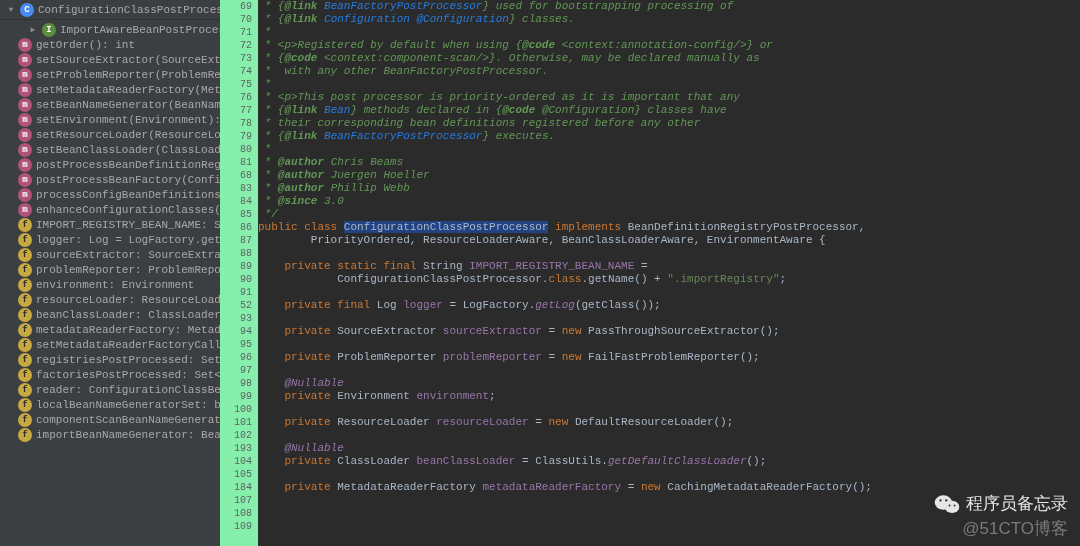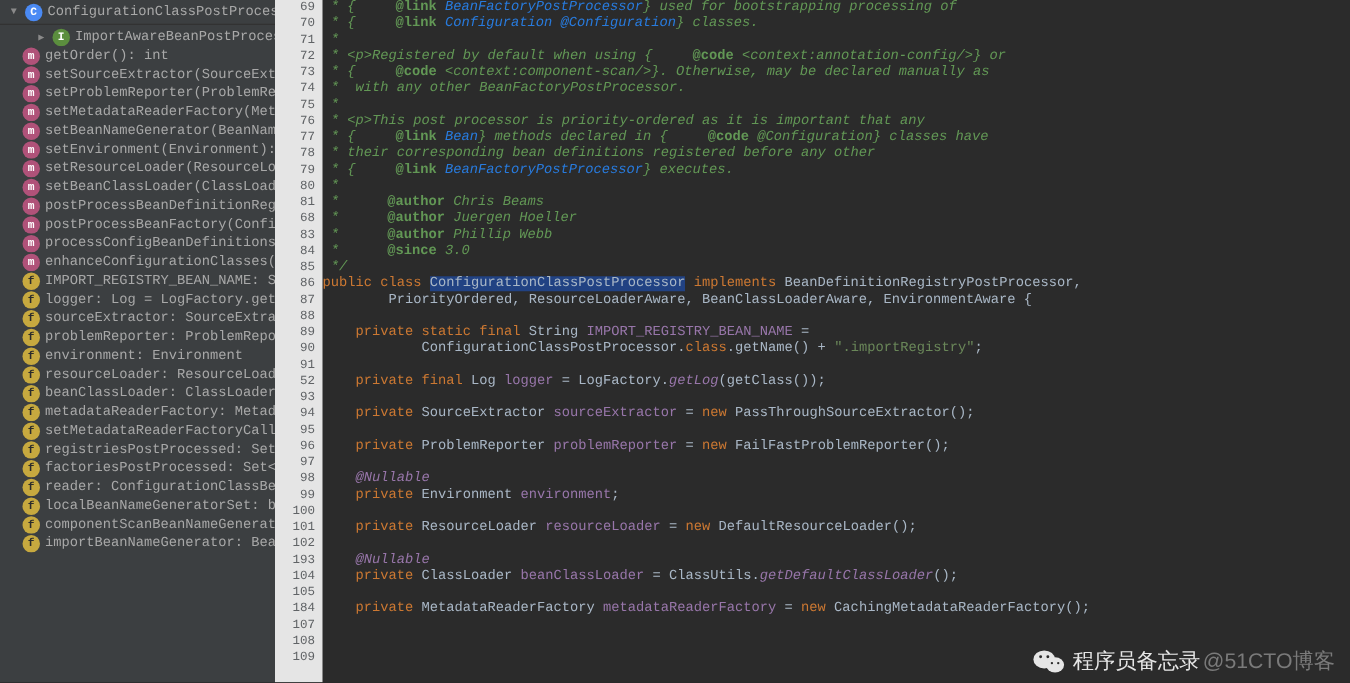--- a/index.html
+++ b/index.html
@@ -10,34 +10,34 @@
 .icon{display:inline-flex;align-items:center;justify-content:center;width:14px;height:14px;font-size:10px;flex:none;}
 .triangle-down{color:#8a8a8a;font-size:8px;margin-right:2px;}
 .triangle-right{color:#8a8a8a;font-size:8px;margin-right:2px;}
 .circ-c{width:14px;height:14px;border-radius:7px;background:#4a8af4;color:#fff;font-size:9px;line-height:14px;text-align:center;font-weight:bold;margin-right:4px;flex:none;}
 .circ-m{width:14px;height:14px;border-radius:7px;background:#b05279;color:#fff;font-size:9px;line-height:14px;text-align:center;font-weight:bold;margin-right:4px;flex:none;}
 .circ-f{width:14px;height:14px;border-radius:7px;background:#c7a93f;color:#2b2b2b;font-size:9px;line-height:14px;text-align:center;font-weight:bold;margin-right:4px;flex:none;}
 .side-list{padding:2px 0;}
 .side-item{display:flex;align-items:center;height:15px;padding-left:18px;white-space:nowrap;overflow:hidden;cursor:pointer;}
 .side-item.indent{padding-left:26px;}
 .ed{flex:1;display:flex;background:#2b2b2b;height:100%;overflow:hidden;position:relative;}
-.gut{width:38px;background:#e5e5e5;color:#606366;font-size:10px;text-align:right;padding-right:6px;user-select:none;flex:none;}
+.gut{width:38px;background:#86efac;color:#606366;font-size:10px;text-align:right;padding-right:6px;user-select:none;flex:none;}
 .code{flex:1;color:#a9b7c6;font-size:11px;line-height:13px;white-space:pre;overflow:hidden;position:relative;}
 .ln{height:13px;}
 .gln{height:13px;line-height:13px;}
 .c-comm{color:#629755;font-style:italic;}
-.c-taglink{color:#629755;font-weight:bold;margin-left:32px;}
+.c-taglink{color:#629755;font-style:italic;font-weight:bold;}
 .c-ref{color:#287bde;font-style:italic;}
 .c-kw{color:#cc7832;}
 .c-fld{color:#9876aa;}
 .c-str{color:#6a8759;}
 .c-stat{color:#9876aa;font-style:italic;}
 .c-const{color:#9876aa;}
 .hl{background:#214283;}
-.watermark{position:absolute;right:12px;bottom:6px;display:flex;flex-direction:row;align-items:flex-end;gap:2px;pointer-events:none;}
+.watermark{position:absolute;right:12px;bottom:6px;display:flex;flex-direction:column;align-items:flex-end;gap:2px;pointer-events:none;}
 .wm-line{display:flex;align-items:center;gap:6px;}
 .wx-icon{width:26px;height:22px;border-radius:4px;position:relative;}
 .wx-icon svg{width:26px;height:22px;}
 .wm-text{color:#e6e6e6;font-size:17px;font-family:'Microsoft YaHei',sans-serif;font-weight:500;}
 .wm-sub{color:#7a7a7a;font-size:17px;font-family:'Microsoft YaHei',sans-serif;}
 </style>
 </head>
 <body>
 
 <div id="root">

